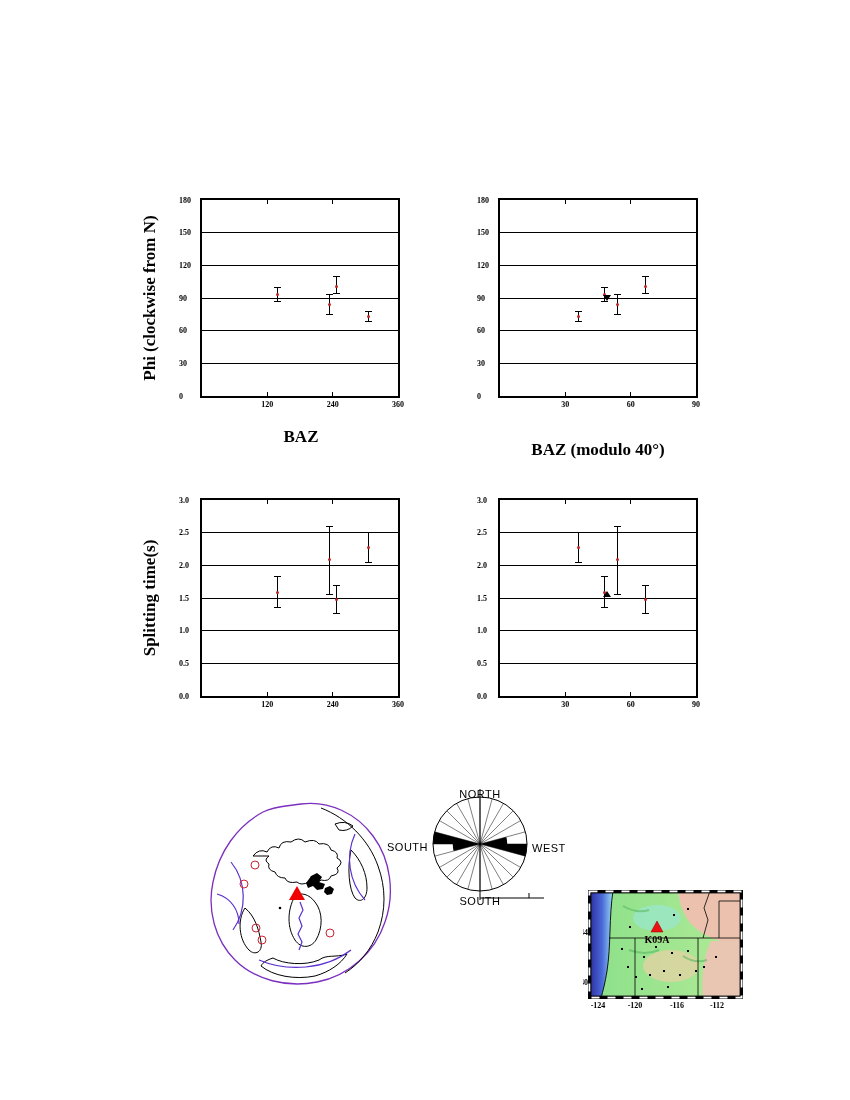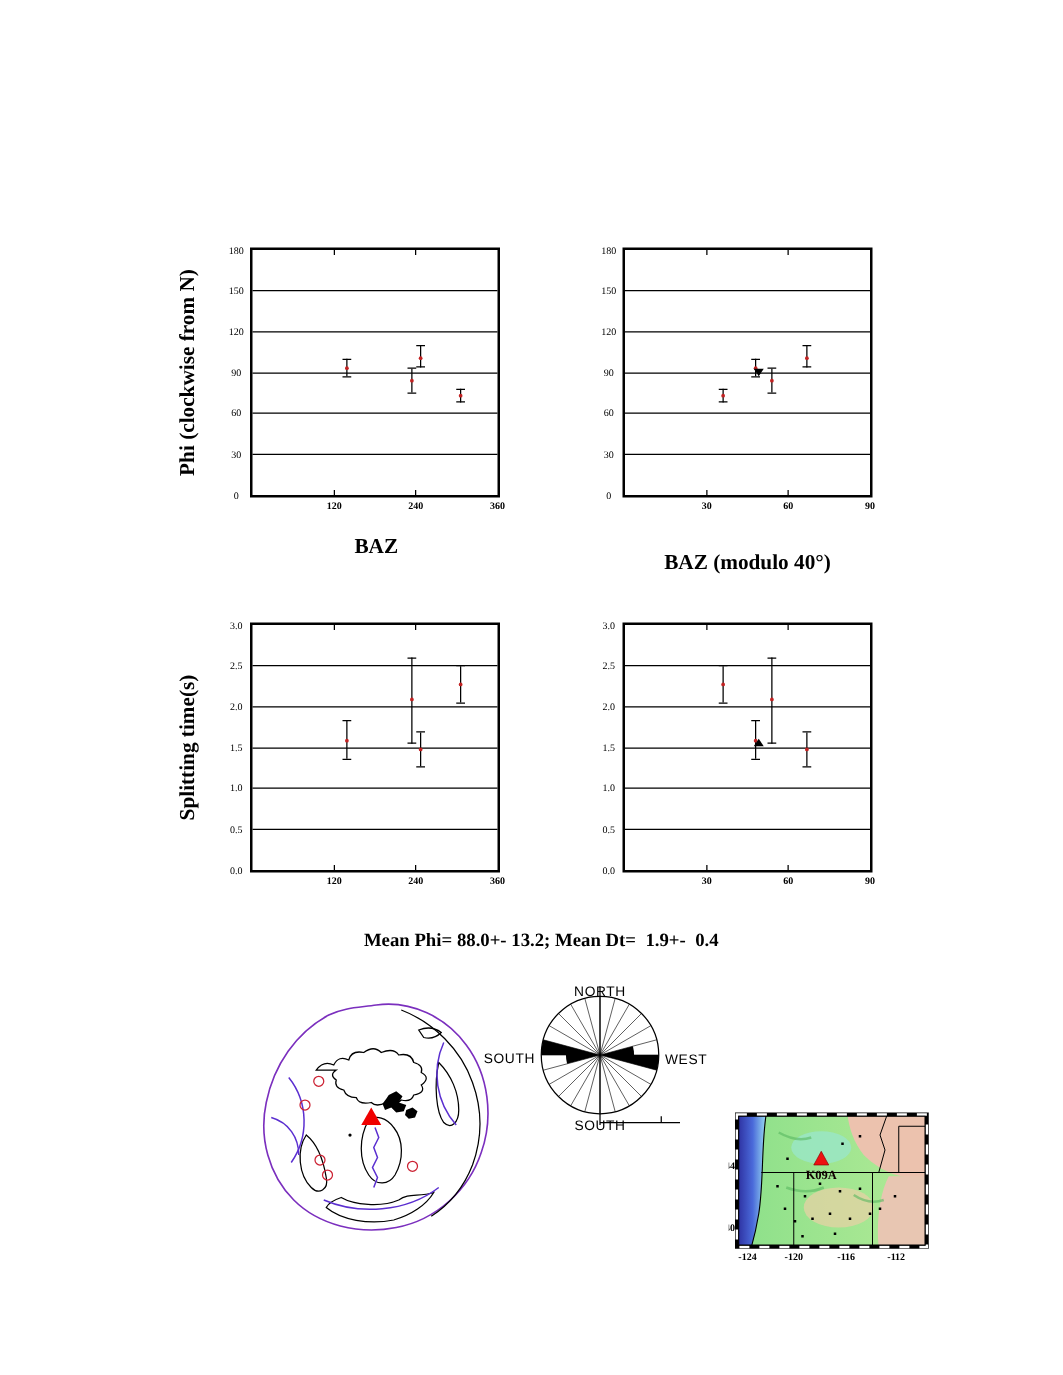--- a/index.html
+++ b/index.html
@@ -7,21 +7,21 @@
           font-family:"Liberation Serif",serif;color:#000;}
   .abs{position:absolute;}
   .fig-title{font-size:18px;font-weight:bold;white-space:pre;transform:translate(-50%,-50%);}
   .ylabel{font-size:17px;font-weight:bold;white-space:pre;transform:translate(-50%,-50%) rotate(-90deg);}
   .xlabel{font-size:17px;font-weight:bold;white-space:pre;transform:translate(-50%,-50%);}
   .summary{font-size:15px;font-weight:bold;white-space:pre;}
   .summary.c{transform:translate(-50%,0);}
   .plot{position:absolute;width:196px;height:196px;border:2px solid #000;background:#fff;}
   .gridline{position:absolute;left:0;width:196px;height:1px;background:#000;}
   .xtick{position:absolute;width:1px;height:4px;background:#000;}
-  .ytick-label{position:absolute;width:20px;text-align:center;font-size:8px;font-weight:normal;line-height:9px;}
+  .ytick-label{position:absolute;width:20px;text-align:left;font-size:8px;font-weight:bold;line-height:9px;}
   .xtick-label{position:absolute;width:24px;text-align:center;font-size:8px;font-weight:bold;line-height:9px;}
   .ebar-line{position:absolute;width:1px;background:#000;}
   .ebar-cap{position:absolute;width:7px;height:1px;background:#000;}
   .ebar-dot{position:absolute;width:3px;height:3px;border-radius:50%;background:#c22222;}
   .marker-down{position:absolute;width:0;height:0;border-left:4px solid transparent;border-right:4px solid transparent;border-top:6px solid #000;}
   .marker-up{position:absolute;width:0;height:0;border-left:4px solid transparent;border-right:4px solid transparent;border-bottom:6px solid #000;}
   .rose-label{position:absolute;font-family:"Liberation Sans",sans-serif;font-size:11px;letter-spacing:0.5px;}
   svg text{font-family:"Liberation Serif",serif;}
 </style>
 </head>
@@ -180,21 +180,20 @@
       <div class="ebar-cap" style="left: 142.411px; top: 85.0867px;"></div>
       <div class="ebar-cap" style="left: 142.411px; top: 112.527px;"></div>
       <div class="ebar-dot" style="left: 144.411px; top: 97.8067px;"></div>
       <div class="ebar-line" style="left: 77.9px; top: 32.6667px; height: 29.4px;"></div>
       <div class="ebar-cap" style="left: 74.9px; top: 32.1667px;"></div>
       <div class="ebar-cap" style="left: 74.9px; top: 61.5667px;"></div>
       <div class="ebar-dot" style="left: 76.9px; top: 45.54px;"></div>
       <div class="marker-up" style="left: 102.711px; top: 91.08px;"></div>
     </div>
 
-  <div class="abs summary c" style="left:433px;top:745px;">Mean Phi= 88.0+- 13.2; Mean Dt=  1.9+-  0.4</div>
 
   <svg class="abs" style="left:203px;top:798px;" width="196" height="196" viewBox="0 0 196 196">
     <path d="M98,6 C126,2 154,16 170,38 C188,62 192,96 182,124 C172,154 146,178 114,184 C84,190 52,182 32,162 C12,142 4,112 10,84 C16,54 34,28 60,14 C72,8 85,8 98,6 Z" fill="none" stroke="#7b2fbe" stroke-width="1.3"></path>
     <path d="M118,10 C144,20 166,42 175,68 C183,90 183,112 175,134 C168,152 156,166 142,175" fill="none" stroke="#000" stroke-width="1"></path>
     <path d="M50,58 q6,-8 14,-4 q4,-8 12,-4 q2,-8 12,-6 q8,-6 14,0 q10,-4 14,2 q10,-2 12,6 q8,2 6,8 q8,4 0,10 q4,6 -6,8 q-2,6 -10,4 q-6,6 -12,2 q-8,4 -12,0 q-10,2 -12,-4 q-8,0 -10,-6 q-8,-2 -6,-8 q-6,-4 0,-8 Z" fill="none" stroke="#000" stroke-width="1"></path>
     <path d="M108,78 l6,-3 5,4 -3,5 6,2 -2,5 -6,1 -4,-4 -5,2 -2,-5 3,-4 Z" fill="#000"></path>
     <path d="M122,90 l5,-2 4,3 -2,5 -5,1 -3,-3 Z" fill="#000"></path>
     <path d="M92,98 C84,112 84,130 92,142 C98,151 108,150 113,142 C120,130 120,114 112,104 C106,96 98,94 92,98 Z" fill="none" stroke="#000" stroke-width="1"></path>
     <path d="M42,110 C34,122 36,142 46,152 C52,158 60,154 58,144 C56,132 52,118 42,110 Z" fill="none" stroke="#000" stroke-width="1"></path>
     <path d="M58,168 C70,178 92,182 112,178 C126,174 138,166 144,156 C132,160 124,156 116,162 C102,168 80,166 70,160 C64,162 60,164 58,168 Z" fill="none" stroke="#000" stroke-width="1"></path>

